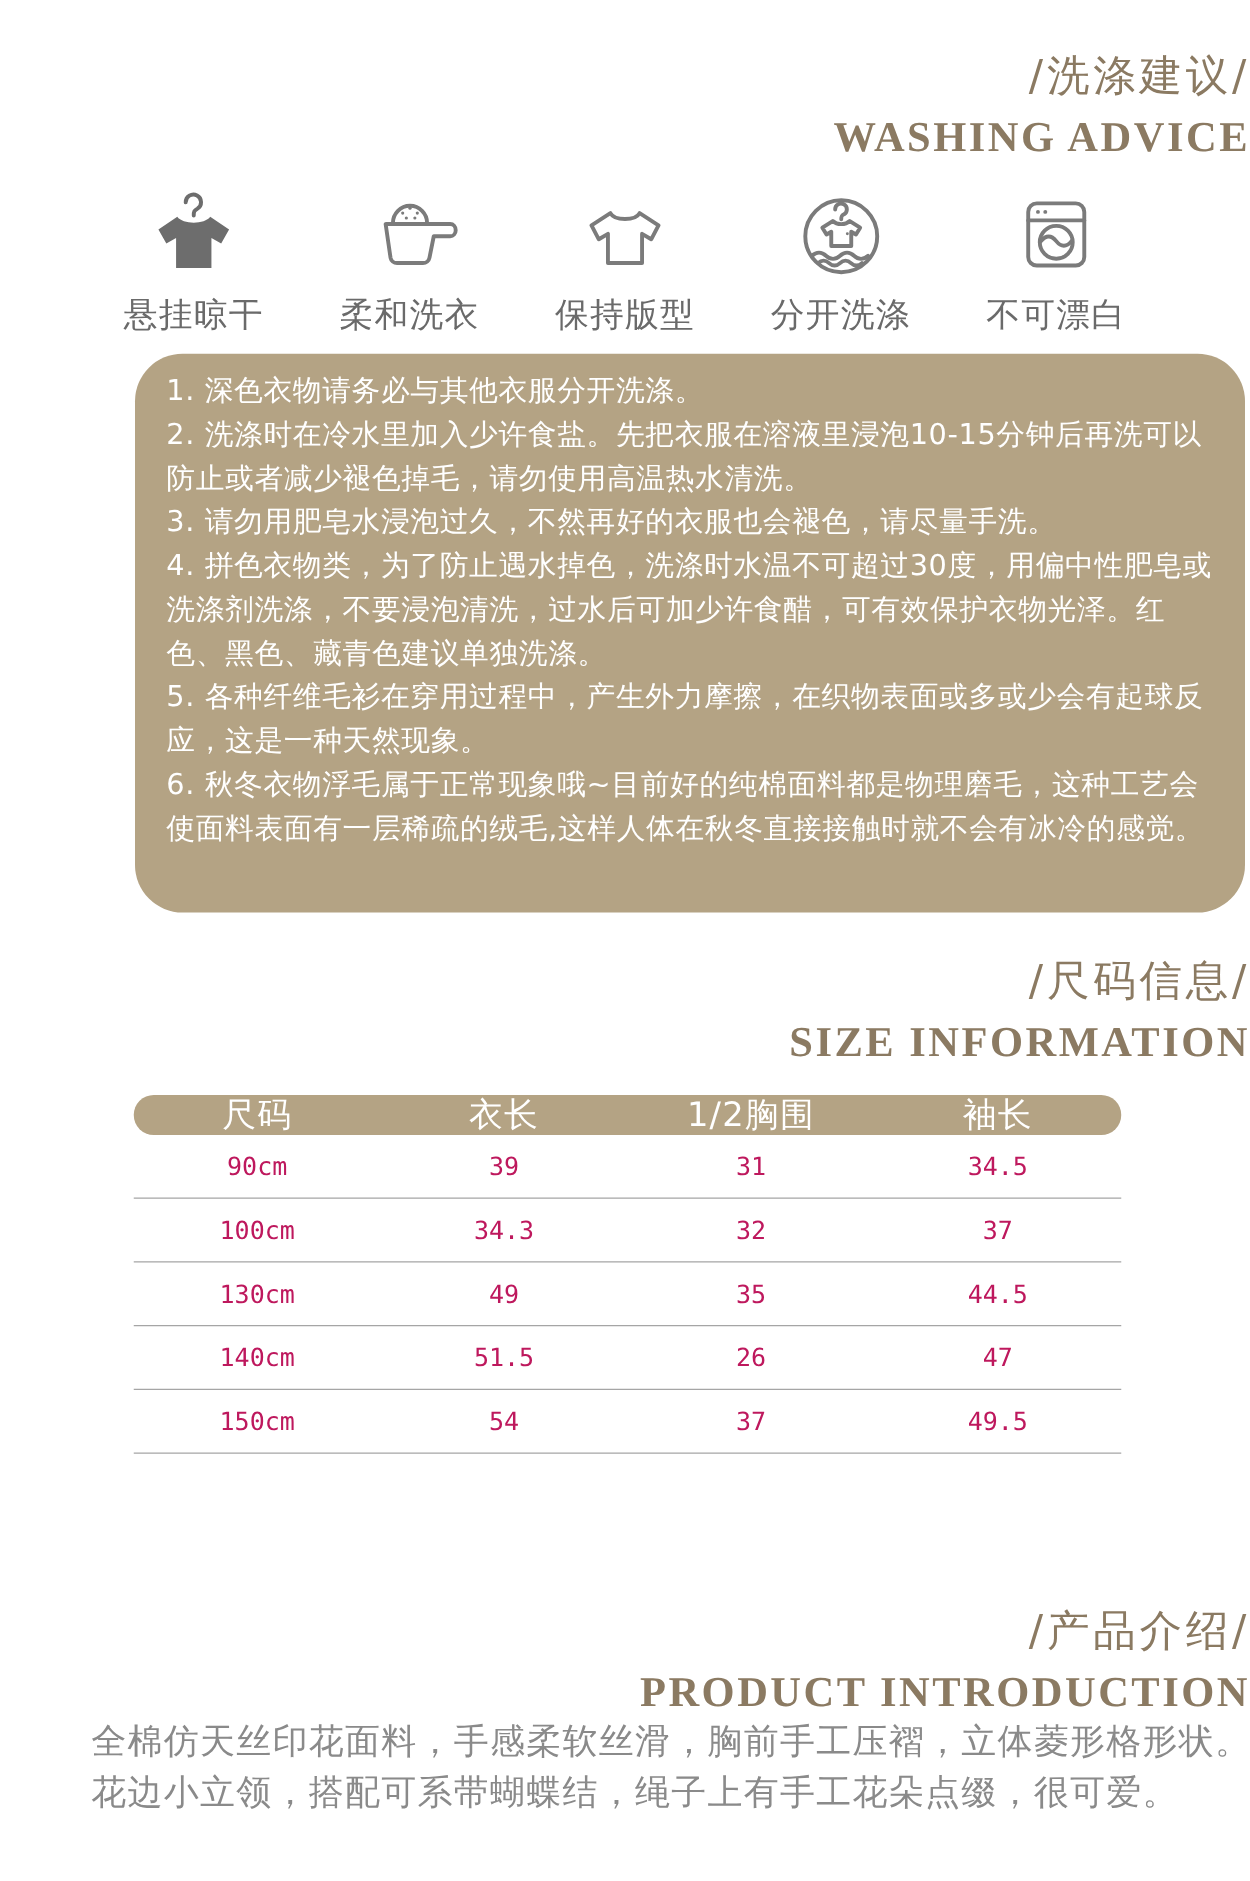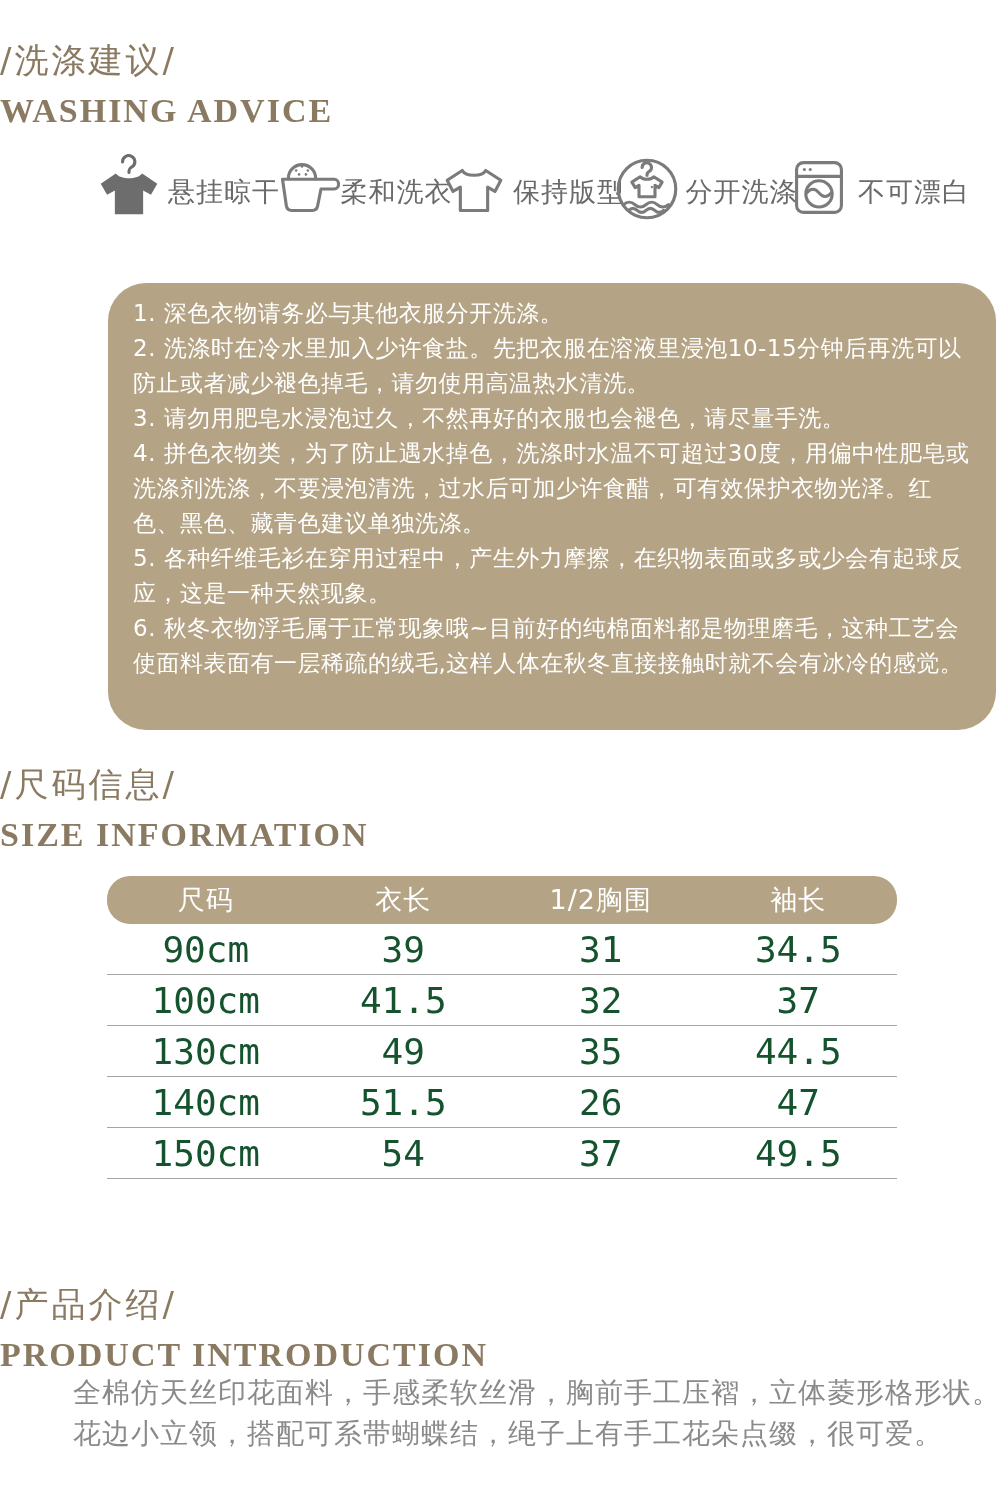--- a/index.html
+++ b/index.html
@@ -4,61 +4,61 @@
 <style>
   html,body{margin:0;padding:0;background:#ffffff;}
   .page{
     position:relative;
     width:1000px;height:1505px;
     background:#ffffff;
     font-family:"DejaVu Sans",sans-serif;
     overflow:hidden;
   }
   
-  .sec-title{position:absolute;left:0;width:100%;text-align:left;color:#8b7a62;}
+  .sec-title{position:absolute;left:0;width:100%;text-align:right;color:#8b7a62;}
   .sec-title .cn{
     font-size:34px;letter-spacing:3px;font-weight:500;
     font-family:"DejaVu Sans",sans-serif;
   }
   .sec-title .en{
     margin-top:8px;
     font-size:34px;font-weight:bold;letter-spacing:2px;
     font-family:"Liberation Serif","DejaVu Serif",serif;
   }
   
   .icons-row{
     position:absolute;top:150px;left:90px;right:90px;
     display:flex;justify-content:space-between;
   }
-  .care{width:130px;display:flex;flex-direction:row;align-items:center;}
+  .care{width:130px;display:flex;flex-direction:column;align-items:center;}
   .care .ico{width:78px;height:78px;display:block;}
   .care .ico svg{width:78px;height:78px;display:block;}
   .care .lbl{
     margin-top:6px;font-size:27px;color:#6a6a6a;letter-spacing:1px;white-space:nowrap;
   }
   
   .notes-box{
     position:absolute;top:283px;left:108px;width:888px;height:447px;
     background:#b4a384;border-radius:38px;
     box-sizing:border-box;padding:13px 25px;
     color:#ffffff;font-size:23px;line-height:35px;letter-spacing:0.5px;
   }
   .notes-box p{margin:0;padding:0;}
   
   .size-table{position:absolute;top:876px;left:107px;width:790px;}
   .size-head{
-    display:flex;height:48px;align-items:center;
+    display:flex;height:32px;align-items:center;
     background:#b4a384;border-radius:23px;
     color:#ffffff;font-size:27px;letter-spacing:1px;
   }
   .size-head .cell{flex:1;text-align:center;}
   .size-row{
     display:flex;height:50px;align-items:center;
     border-bottom:1px solid #a5a5a5;
-    color:#14532d;font-size:36px;
+    color:#be185d;font-size:20px;
     font-family:"DejaVu Sans Mono","Liberation Mono",monospace;
   }
   .size-row .cell{flex:1;text-align:center;}
   
   .desc{
     position:absolute;top:1372px;left:57px;width:890px;
     color:#8a8a8a;font-size:28px;line-height:41px;letter-spacing:1px;
   }
   .desc div{white-space:nowrap;margin-left:16px;}
   
@@ -164,21 +164,21 @@
     </div>
 
     <div class="size-row">
       <div class="cell">90cm</div>
       <div class="cell">39</div>
       <div class="cell">31</div>
       <div class="cell">34.5</div>
     </div>
     <div class="size-row">
       <div class="cell">100cm</div>
-      <div class="cell">41.5</div>
+      <div class="cell">34.3</div>
       <div class="cell">32</div>
       <div class="cell">37</div>
     </div>
     <div class="size-row">
       <div class="cell">130cm</div>
       <div class="cell">49</div>
       <div class="cell">35</div>
       <div class="cell">44.5</div>
     </div>
     <div class="size-row">

